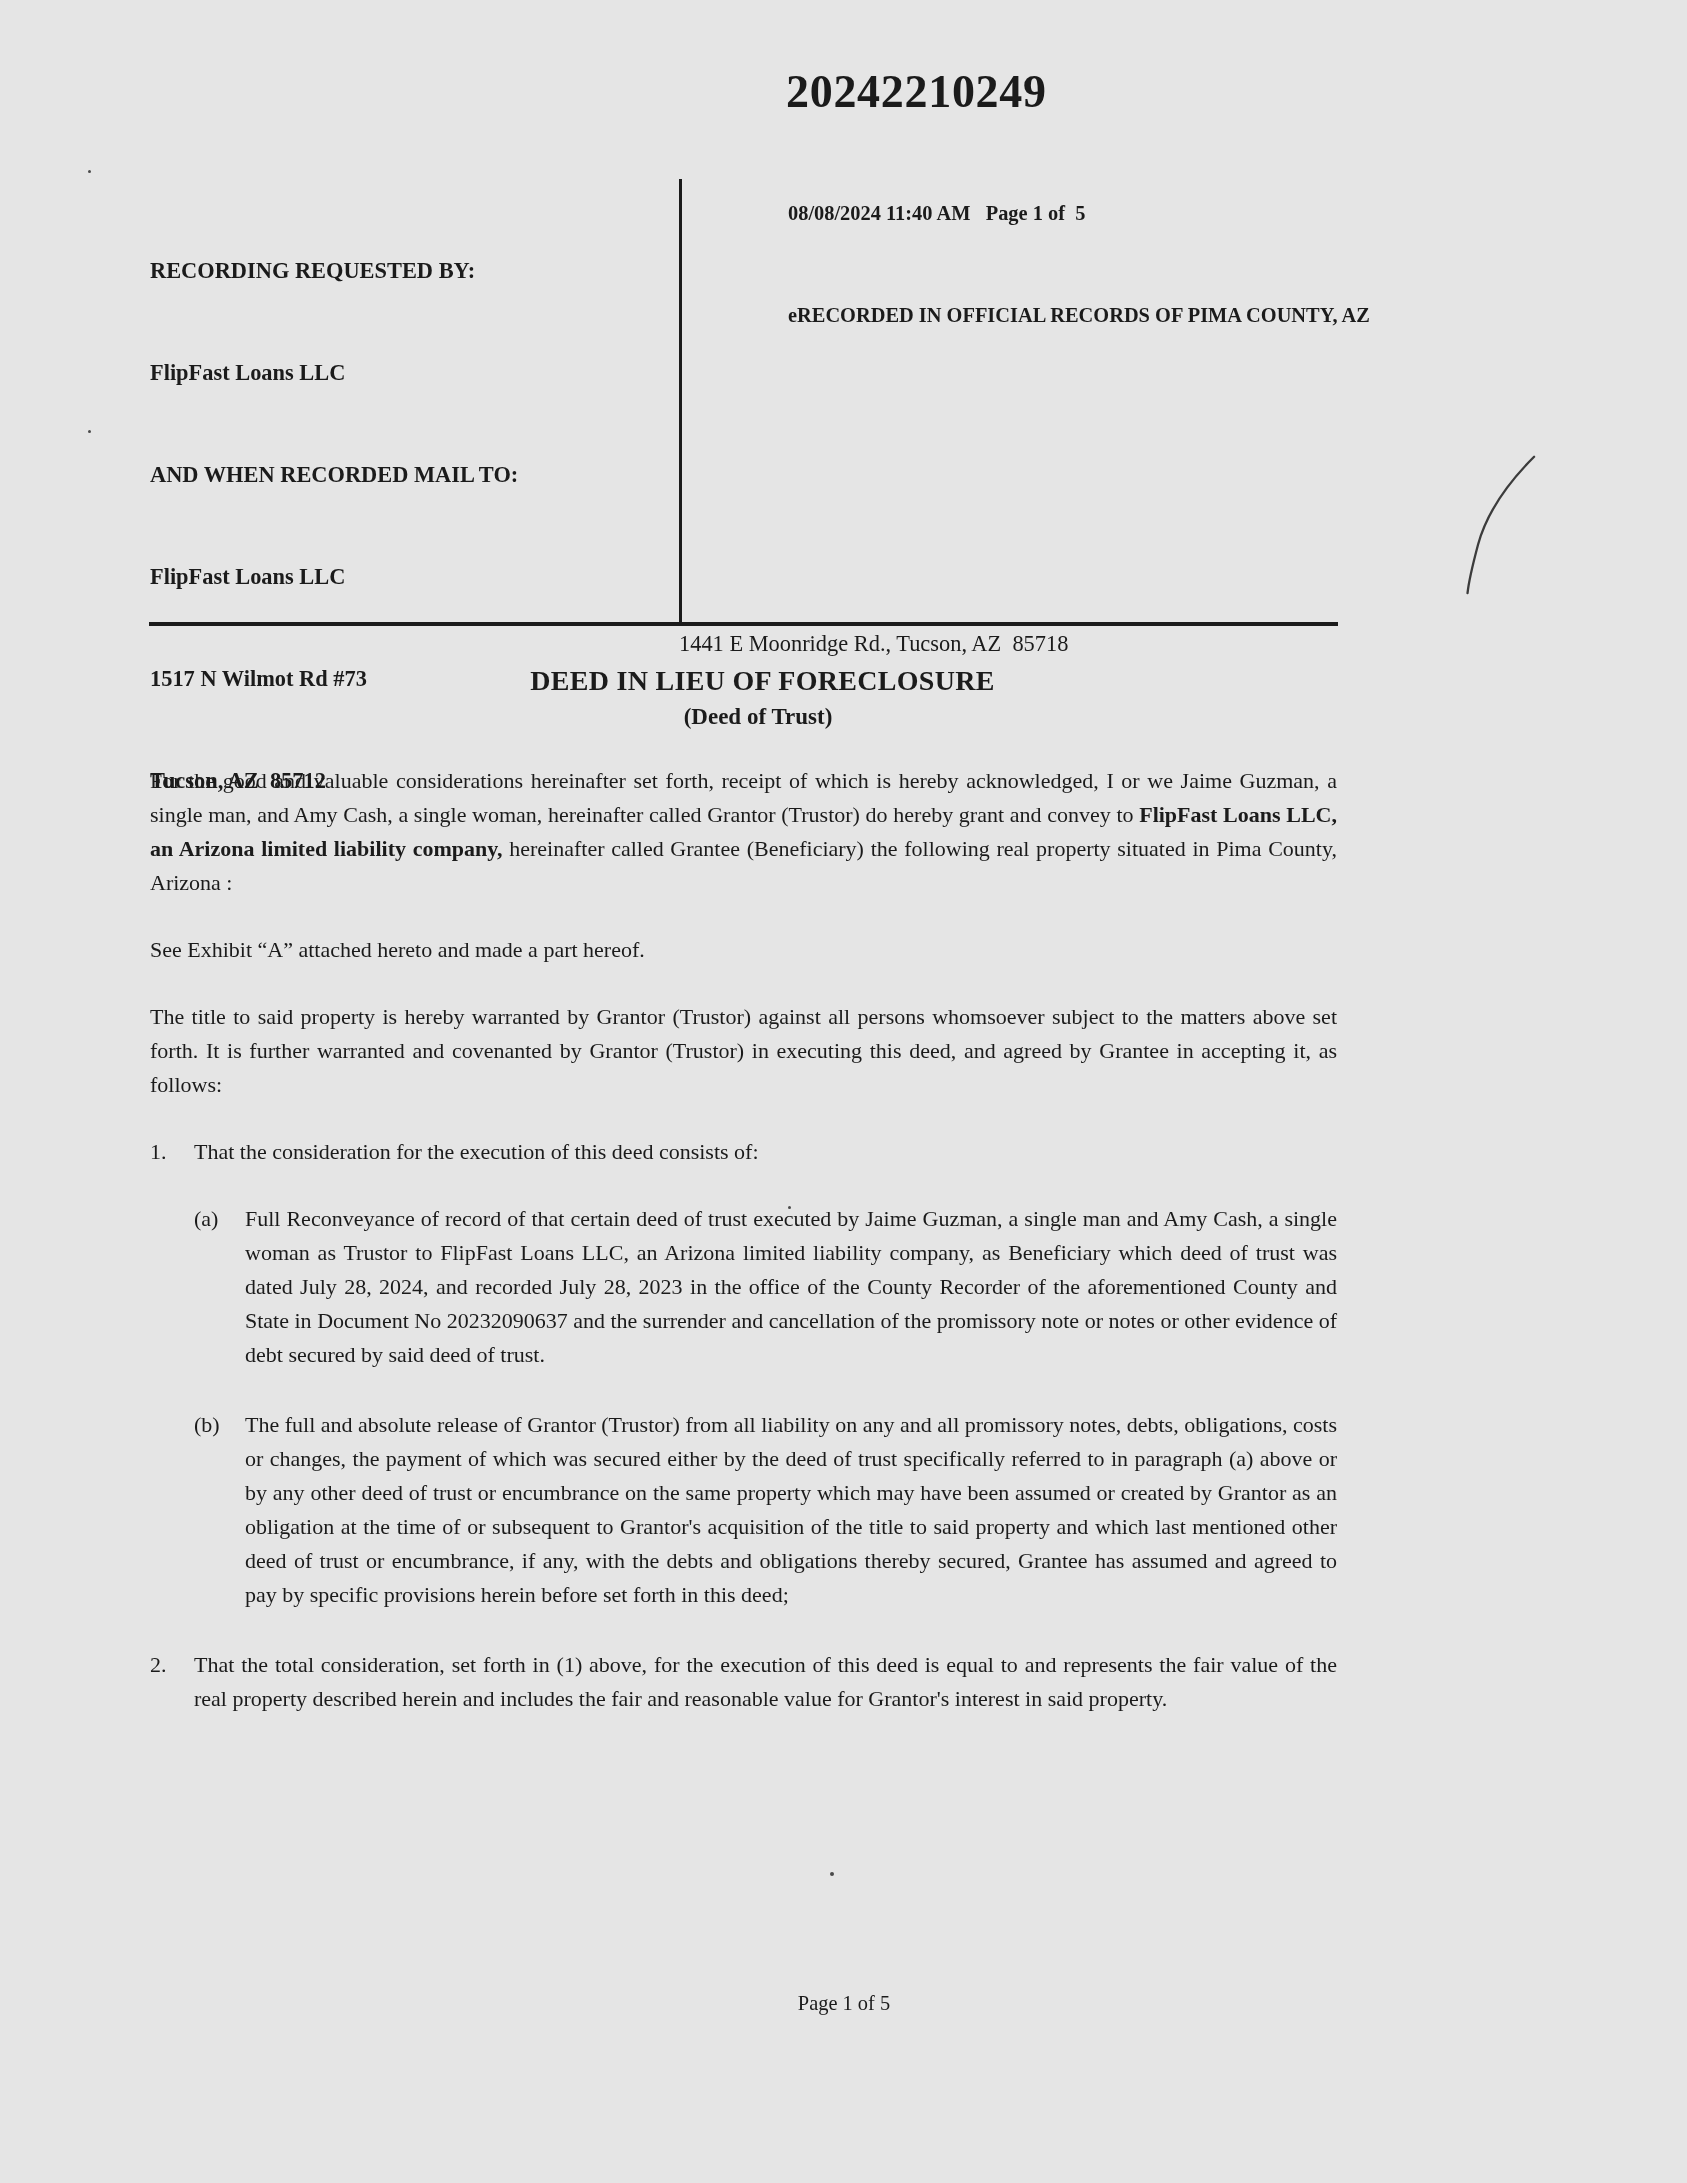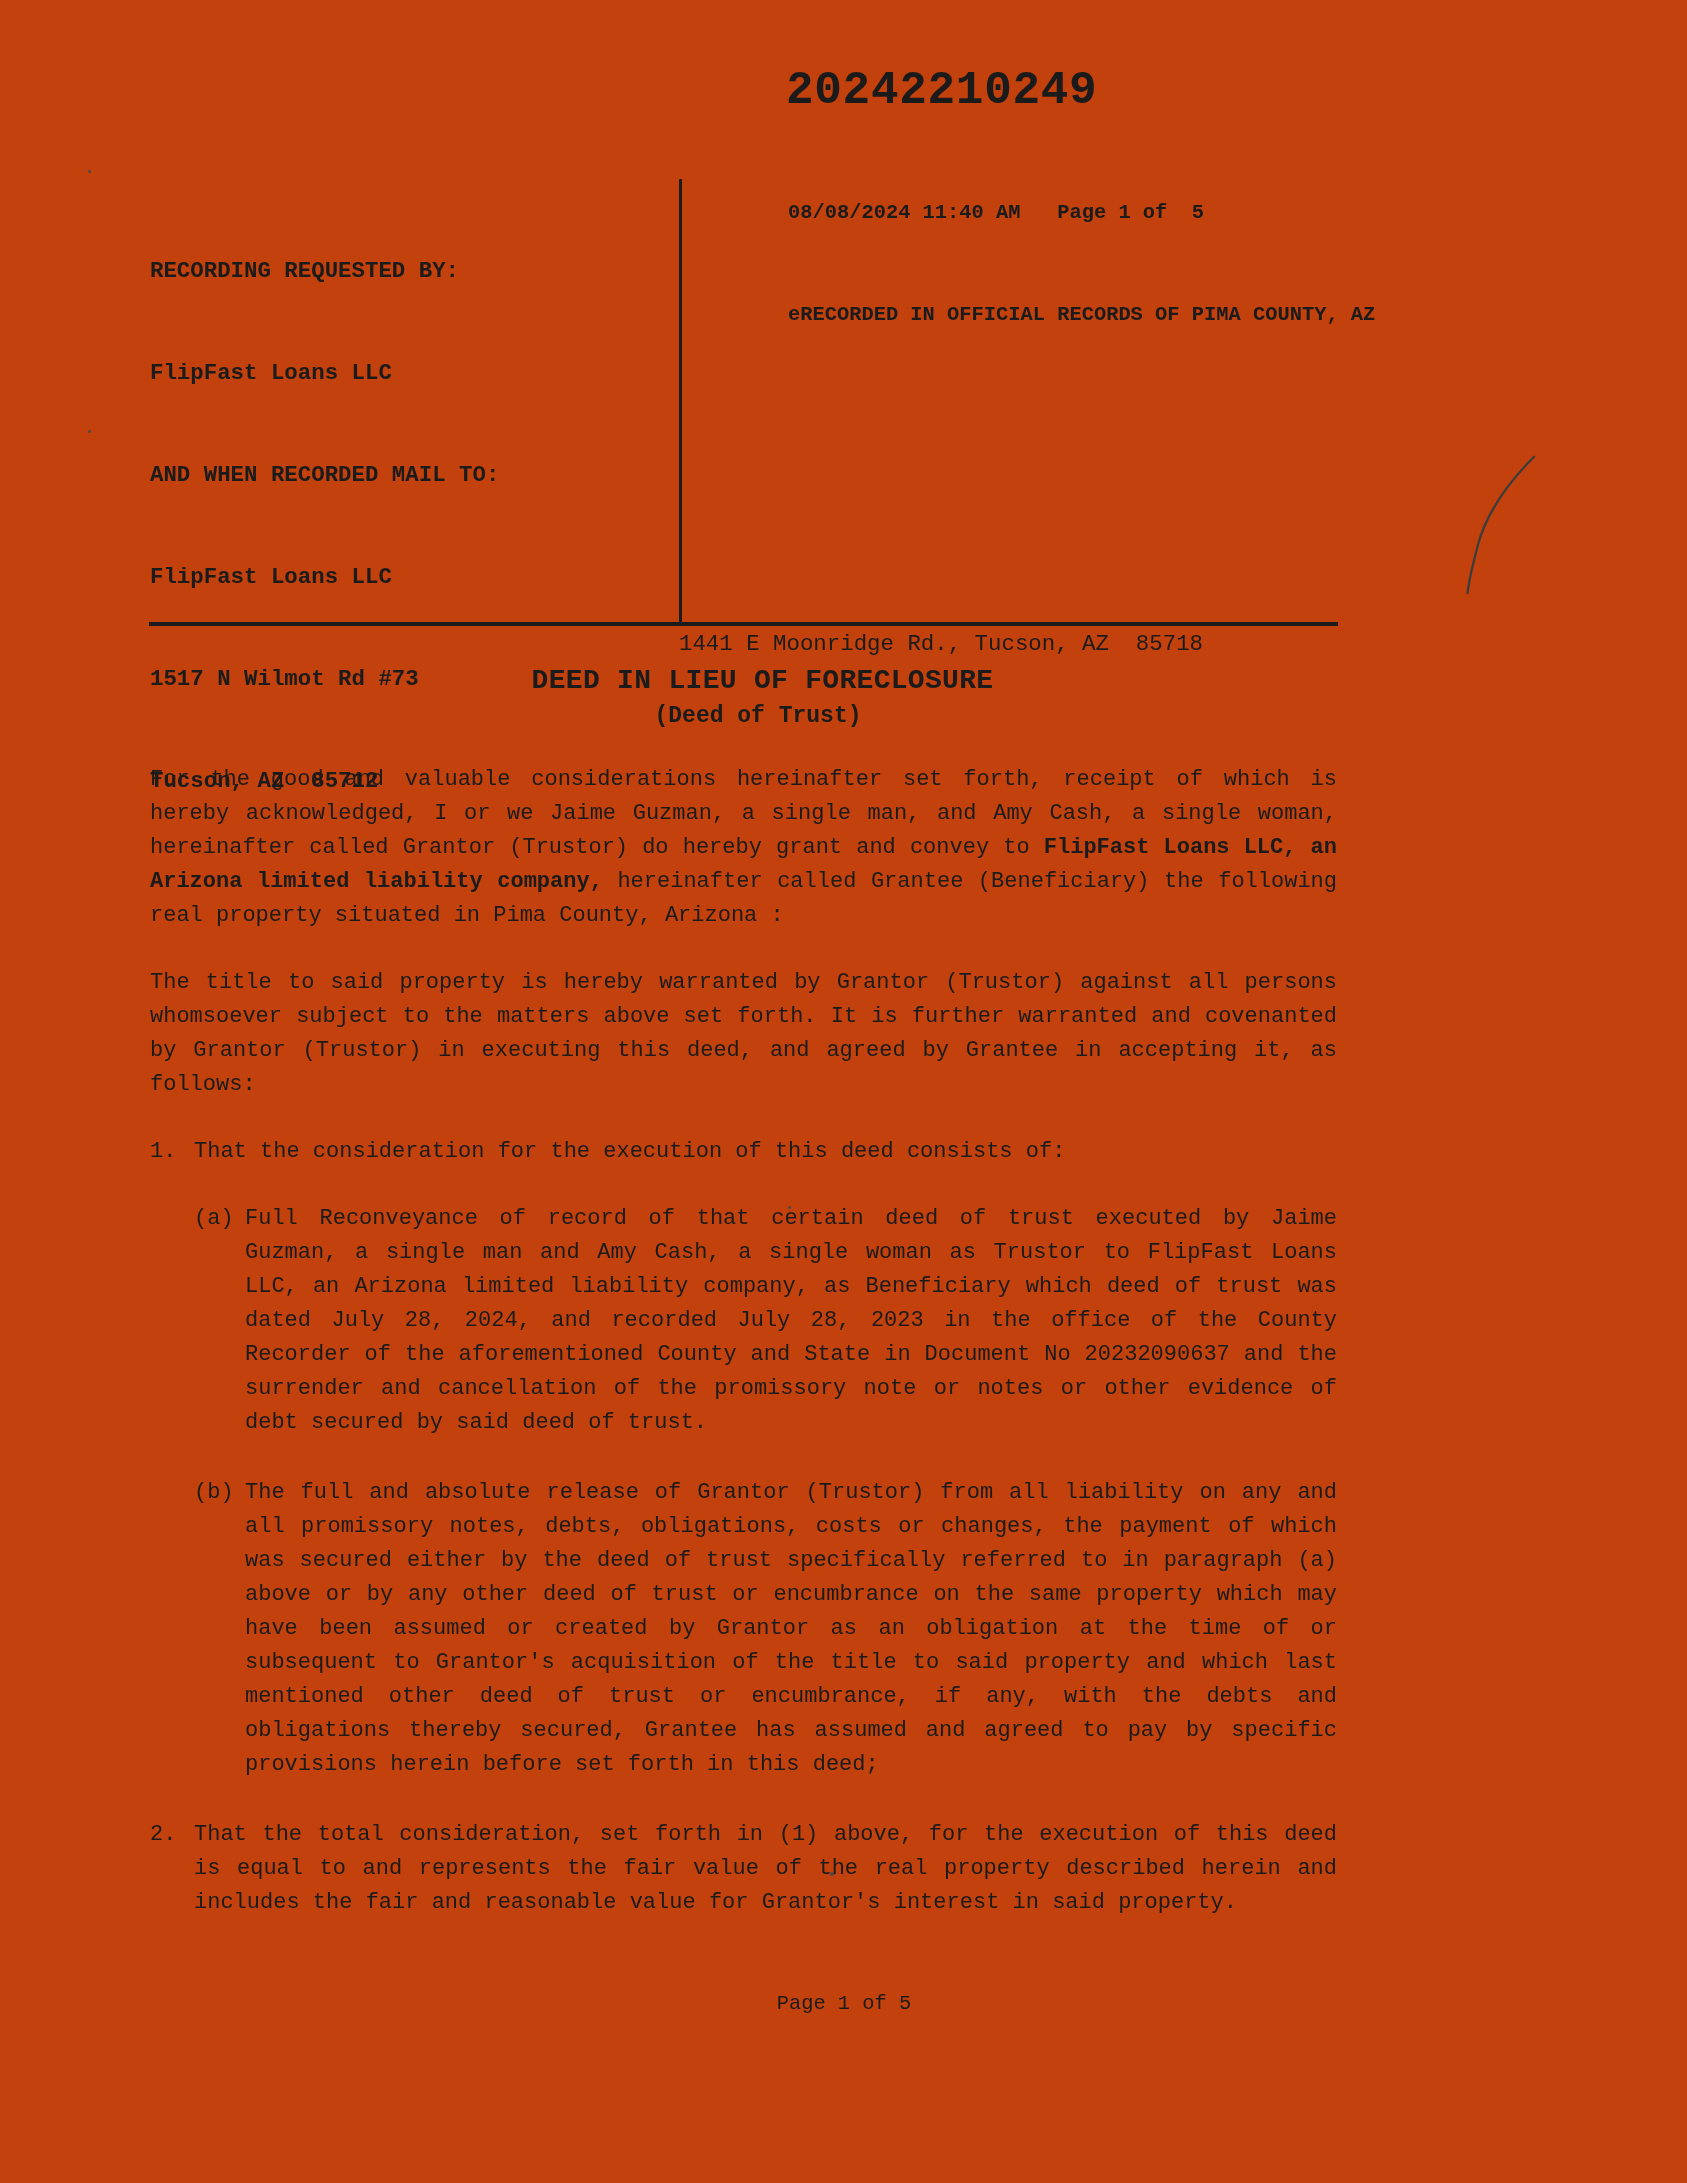--- a/index.html
+++ b/index.html
@@ -1,23 +1,23 @@
 <!DOCTYPE html>
 <html style="font-size:10.5px"><head>
 <meta charset="utf-8">
 <style>
   * { box-sizing: border-box; }
   html, body { margin: 0; padding: 0; background: #ffffff; }
   .page {
     position: relative;
     width: 1688px;
     height: 2183px;
-    background: #c2410c;
+    background: #e5e5e5;
     color: #1b1b1b;
-    font-family: Liberation Mono, monospace;
+    font-family: Liberation Serif, serif;
     overflow: hidden;
   }
   .doc-number {
     position: absolute;
     left: 786px;
     top: 65px;
     font-size: 46px;
     font-weight: 700;
     letter-spacing: 0.7px;
   }
@@ -119,20 +119,21 @@
     <div class="address">1441 E Moonridge Rd., Tucson, AZ  85718</div>
     <div class="doc-title">DEED IN LIEU OF FORECLOSURE</div>
     <div class="doc-subtitle">(Deed of Trust)</div>
 
     <div class="bodytext">
 
       <div class="para">
         <span>For the good and valuable considerations hereinafter set forth, receipt of which is hereby acknowledged, I or we Jaime Guzman, a single man, and Amy Cash, a single woman, hereinafter called Grantor (Trustor) do hereby grant and convey to </span><span class="b">FlipFast Loans LLC, an Arizona limited liability company,</span><span> hereinafter called Grantee (Beneficiary) the following real property situated in Pima County, Arizona :</span>
       </div>
 
+      <div class="para">See Exhibit “A” attached hereto and made a part hereof.</div>
 
       <div class="para">The title to said property is hereby warranted by Grantor (Trustor) against all persons whomsoever subject to the matters above set forth.  It is further warranted and covenanted by Grantor (Trustor) in executing this deed, and agreed by Grantee in accepting it, as follows:</div>
 
       <div class="row">
         <span class="num">1.</span>
         <span class="txt">That the consideration for the execution of this deed consists of:</span>
       </div>
 
       <div class="sublist">
         <div class="subrow">

